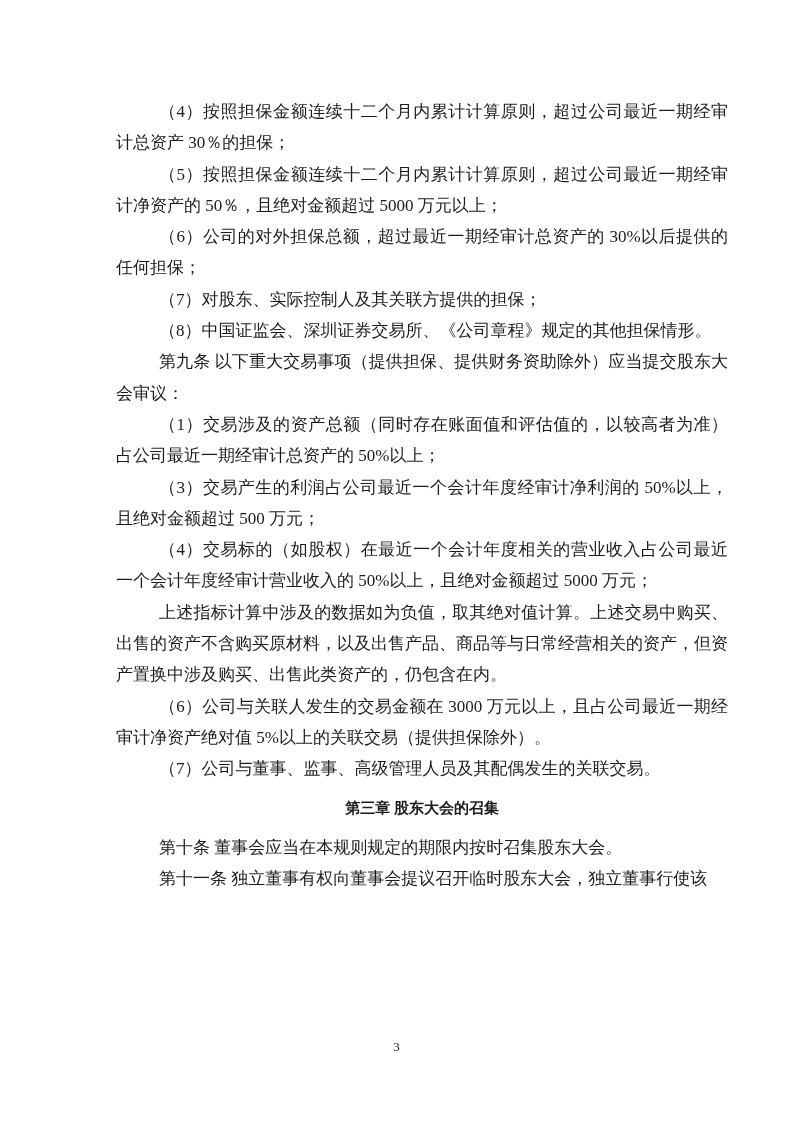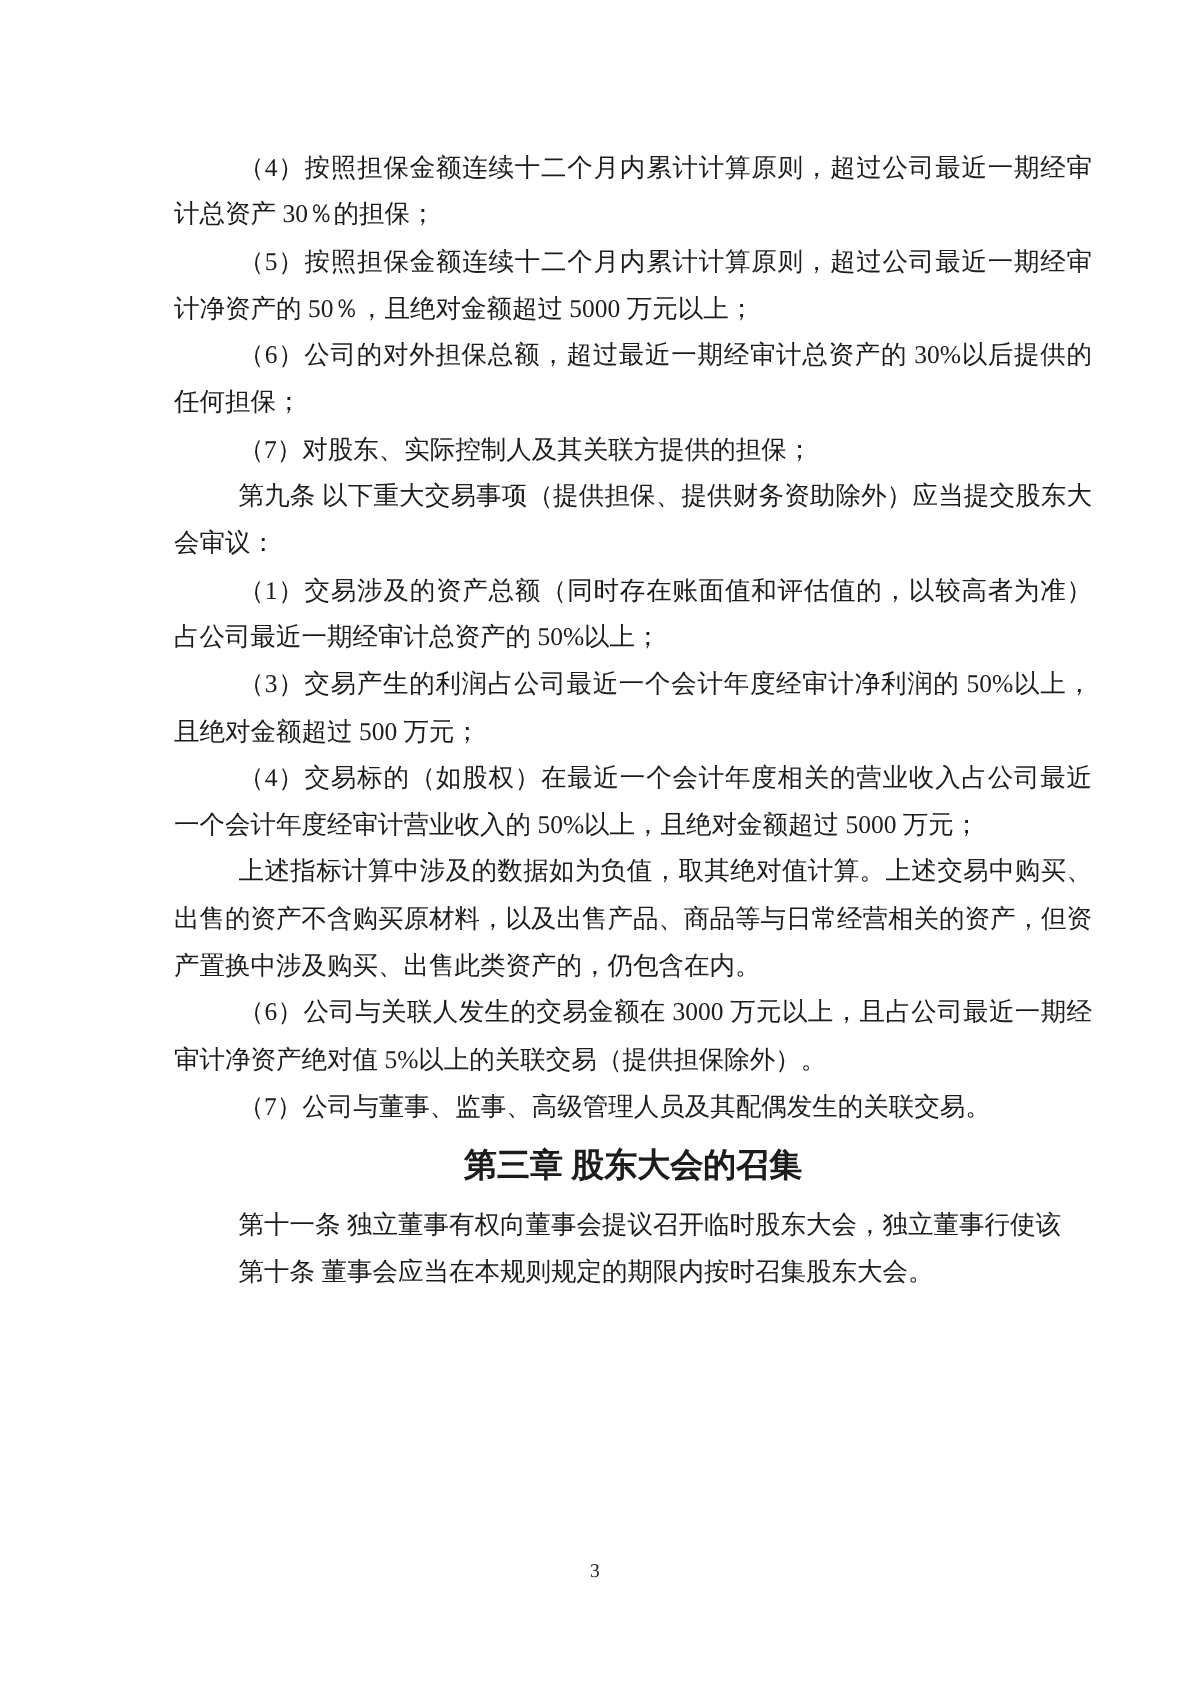--- a/index.html
+++ b/index.html
@@ -34,21 +34,21 @@
     font-size: 17px;
     line-height: 31.3px;
     text-align: justify;
     text-indent: 43px;
     word-break: break-all;
   }
   .content p.chapter {
     text-align: center;
     text-indent: 0;
     font-weight: bold;
-    font-size: 22px;
+    font-size: 15px;
     margin: 8px 0;
   }
   .content p b {
     font-weight: normal;
   }
   .page-number {
     position: absolute;
     top: 1039px;
     left: 0;
     width: 793px;
@@ -59,25 +59,26 @@
 </style>
 </head>
 <body>
 
 <div class="page">
   <div class="content" id="content">
       <p class="indent">（4）按照担保金额连续十二个月内累计计算原则，超过公司最近一期经审计总资产 30％的担保；</p>
       <p class="indent">（5）按照担保金额连续十二个月内累计计算原则，超过公司最近一期经审计净资产的 50％，且绝对金额超过 5000 万元以上；</p>
       <p class="indent">（6）公司的对外担保总额，超过最近一期经审计总资产的 30%以后提供的任何担保；</p>
       <p class="indent">（7）对股东、实际控制人及其关联方提供的担保；</p>
+      <p class="indent">（8）中国证监会、深圳证券交易所、《公司章程》规定的其他担保情形。</p>
       <p class="indent"><b>第九条</b> 以下重大交易事项（提供担保、提供财务资助除外）应当提交股东大会审议：</p>
       <p class="indent">（1）交易涉及的资产总额（同时存在账面值和评估值的，以较高者为准）占公司最近一期经审计总资产的 50%以上；</p>
       <p class="indent">（3）交易产生的利润占公司最近一个会计年度经审计净利润的 50%以上，且绝对金额超过 500 万元；</p>
       <p class="indent">（4）交易标的（如股权）在最近一个会计年度相关的营业收入占公司最近一个会计年度经审计营业收入的 50%以上，且绝对金额超过 5000 万元；</p>
       <p class="indent">上述指标计算中涉及的数据如为负值，取其绝对值计算。上述交易中购买、出售的资产不含购买原材料，以及出售产品、商品等与日常经营相关的资产，但资产置换中涉及购买、出售此类资产的，仍包含在内。</p>
       <p class="indent">（6）公司与关联人发生的交易金额在 3000 万元以上，且占公司最近一期经审计净资产绝对值 5%以上的关联交易（提供担保除外）。</p>
       <p class="indent">（7）公司与董事、监事、高级管理人员及其配偶发生的关联交易。</p>
       <p class="chapter">第三章 股东大会的召集</p>
+      <p class="indent"><b>第十条</b> 董事会应当在本规则规定的期限内按时召集股东大会。</p>
       <p class="indent"><b>第十一条</b> 独立董事有权向董事会提议召开临时股东大会，独立董事行使该</p>
-      <p class="indent"><b>第十条</b> 董事会应当在本规则规定的期限内按时召集股东大会。</p>
     </div>
   <div class="page-number">3</div>
 </div>
 
 </body></html>

